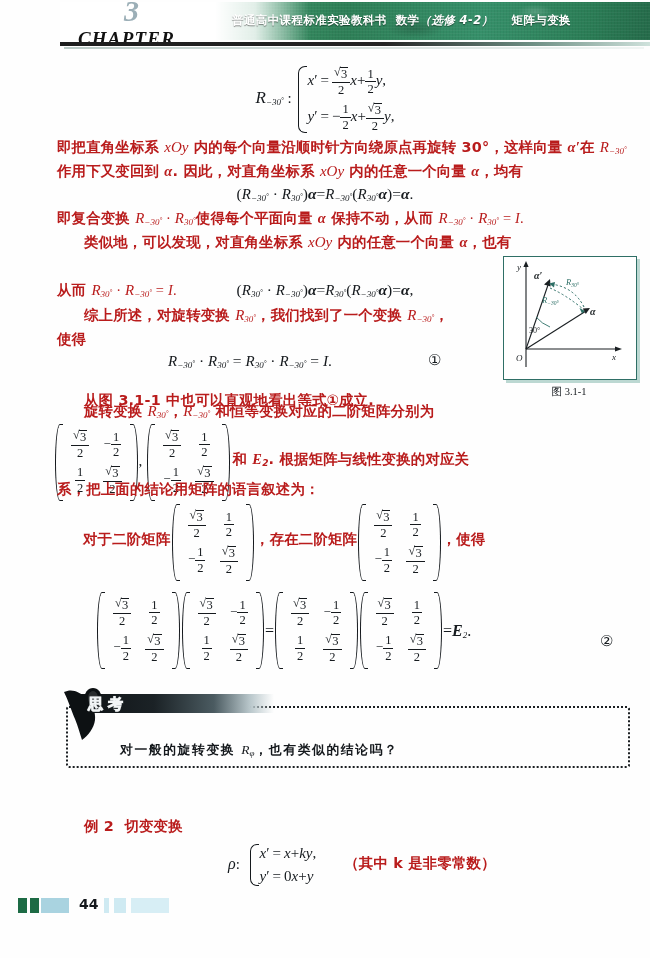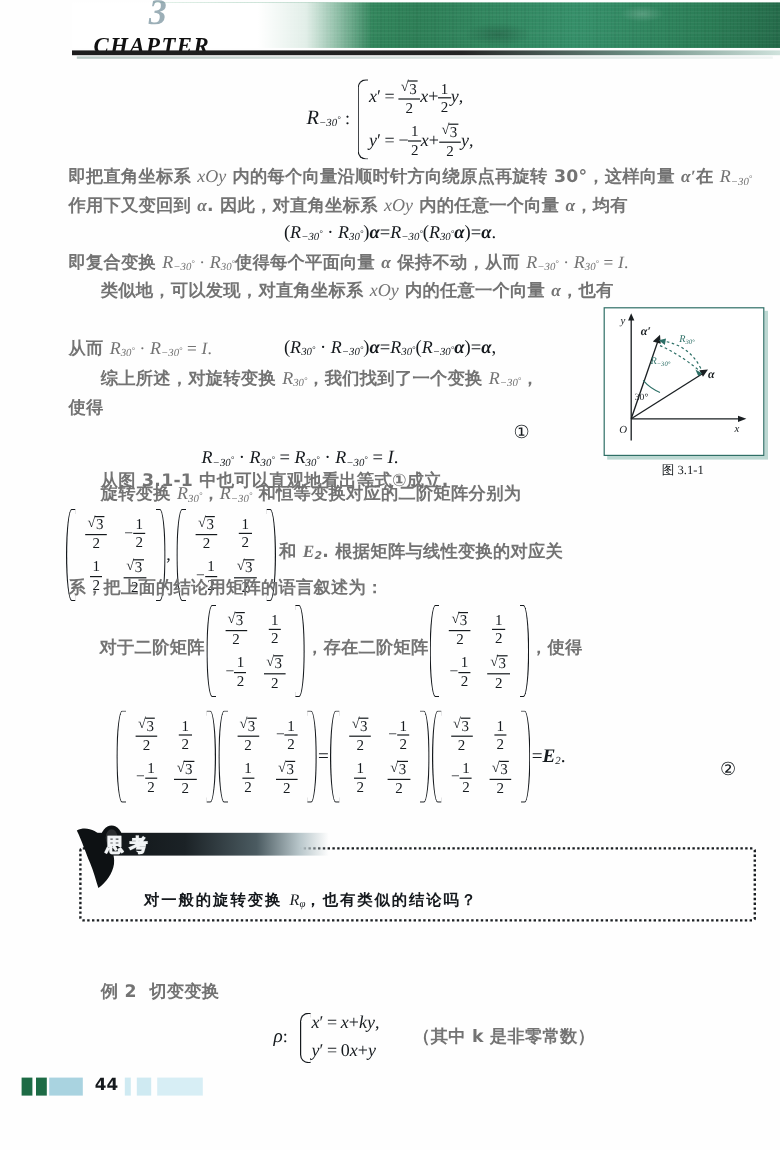--- a/index.html
+++ b/index.html
@@ -65,21 +65,21 @@
   .hdr-title .it{font-style:italic;}
 
   
   .page{position:absolute;left:0;top:52px;width:650px;}
   .ln{
     position:absolute;
     font-size:14.4px;
     font-family:"DejaVu Sans","Liberation Sans",sans-serif;
     font-weight:bold;
     white-space:nowrap;
-    color:#737373;
+    color:#b91c1c;
     letter-spacing:.2px;
   }
   .mth{
     font-family:"Liberation Serif","DejaVu Serif",serif;
     font-style:italic;font-weight:normal;font-size:15px;
     letter-spacing:0;
   }
   .mthn{font-family:"Liberation Serif",serif;font-style:normal;font-weight:normal;}
   .bvec{font-family:"Liberation Serif",serif;font-style:italic;font-weight:bold;}
   .sub{font-size:9px;vertical-align:-2px;font-style:italic;}
@@ -173,20 +173,23 @@
   }
 </style>
 </head>
 <body>
 
 <div class="header">
   <div class="hdr-band"></div>
   <div class="hdr-white"></div>
   <div class="chapter-num">3</div>
   <div class="chapter-word">CHAPTER</div>
+  <div class="hdr-title">
+    <span>普通高中课程标准实验教科书</span><span class="sp"></span><span>数学</span><span class="it">（选修 4-2）</span><span class="sp"></span><span class="sp"></span><span>矩阵与变换</span>
+  </div>
   <div class="hdr-rule"></div>
   <div class="hdr-rule2"></div>
 </div>
 
 <div class="page">
 
   <div class="disp" style="top:12px;">
     <span class="mth" style="font-size:17px;">R<span class="sub">−30<span class="deg">°</span></span></span><span class="mthn" style="font-size:15px;">&nbsp;:</span>
     <span class="sys">
       <span class="row">
@@ -223,21 +226,21 @@
 
   <div class="ln" style="left:57px;top:229px;">
     从而 <span class="mth">R<span class="sub">30<span class="deg">°</span></span></span><span class="mthn">&nbsp;·&nbsp;</span><span class="mth">R<span class="sub">−30<span class="deg">°</span></span></span><span class="mthn">&nbsp;=&nbsp;<i>I</i>.</span>
   </div>
 
   <div class="ln" style="left:84px;top:254px;">
     综上所述，对旋转变换 <span class="mth">R<span class="sub">30<span class="deg">°</span></span></span>，我们找到了一个变换 <span class="mth">R<span class="sub">−30<span class="deg">°</span></span></span>，
   </div>
   <div class="ln" style="left:57px;top:278px;">使得</div>
 
-  <div class="disp" style="top:300px;width:500px;margin-top:21px;">
+  <div class="disp" style="top:300px;width:500px;">
     <span class="mth">R<span class="sub">−30<span class="deg">°</span></span></span><span class="mthn">&nbsp;·&nbsp;</span><span class="mth">R<span class="sub">30<span class="deg">°</span></span></span><span class="mthn">&nbsp;=&nbsp;</span><span class="mth">R<span class="sub">30<span class="deg">°</span></span></span><span class="mthn">&nbsp;·&nbsp;</span><span class="mth">R<span class="sub">−30<span class="deg">°</span></span></span><span class="mthn">&nbsp;=&nbsp;<i>I</i>.</span>
   </div>
   <div style="position:absolute;left:428px;top:299px;font-family:'Liberation Serif',serif;font-size:15px;">①</div>
 
   <div class="ln" style="left:84px;top:324px;margin-top:15px;">从图 3.1-1 中也可以直观地看出等式①成立.</div>
 
   <div class="ln" style="left:84px;top:350px;">
     旋转变换 <span class="mth">R<span class="sub">30<span class="deg">°</span></span></span>，<span class="mth">R<span class="sub">−30<span class="deg">°</span></span></span> 和恒等变换对应的二阶矩阵分别为
   </div>
 

